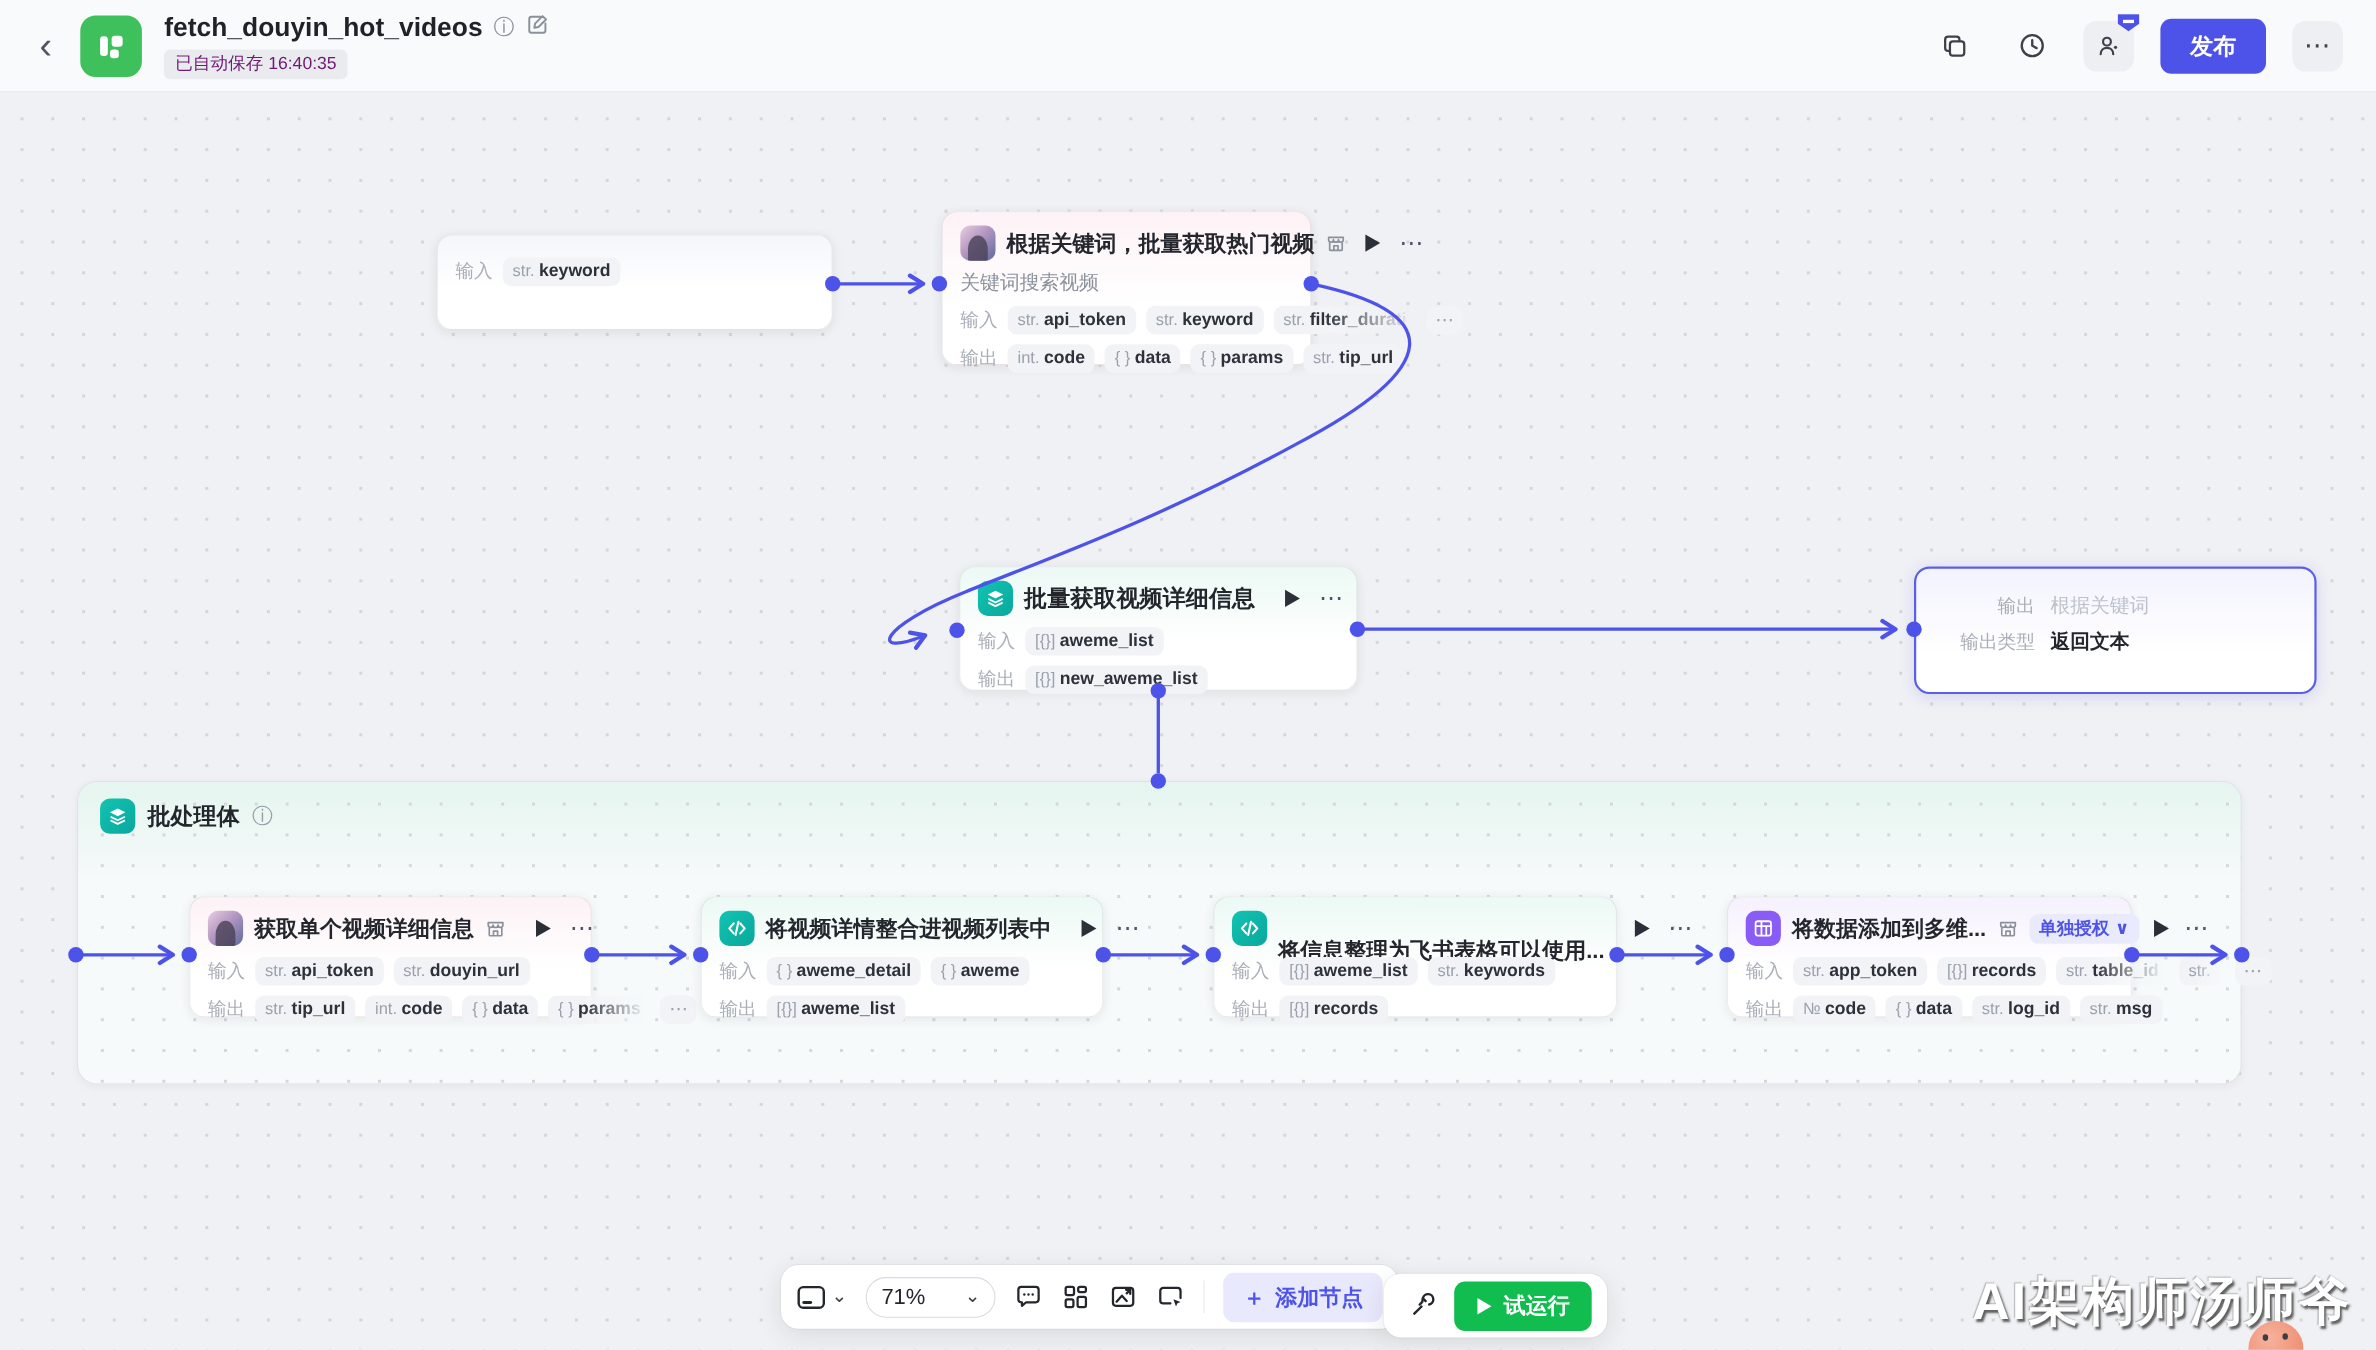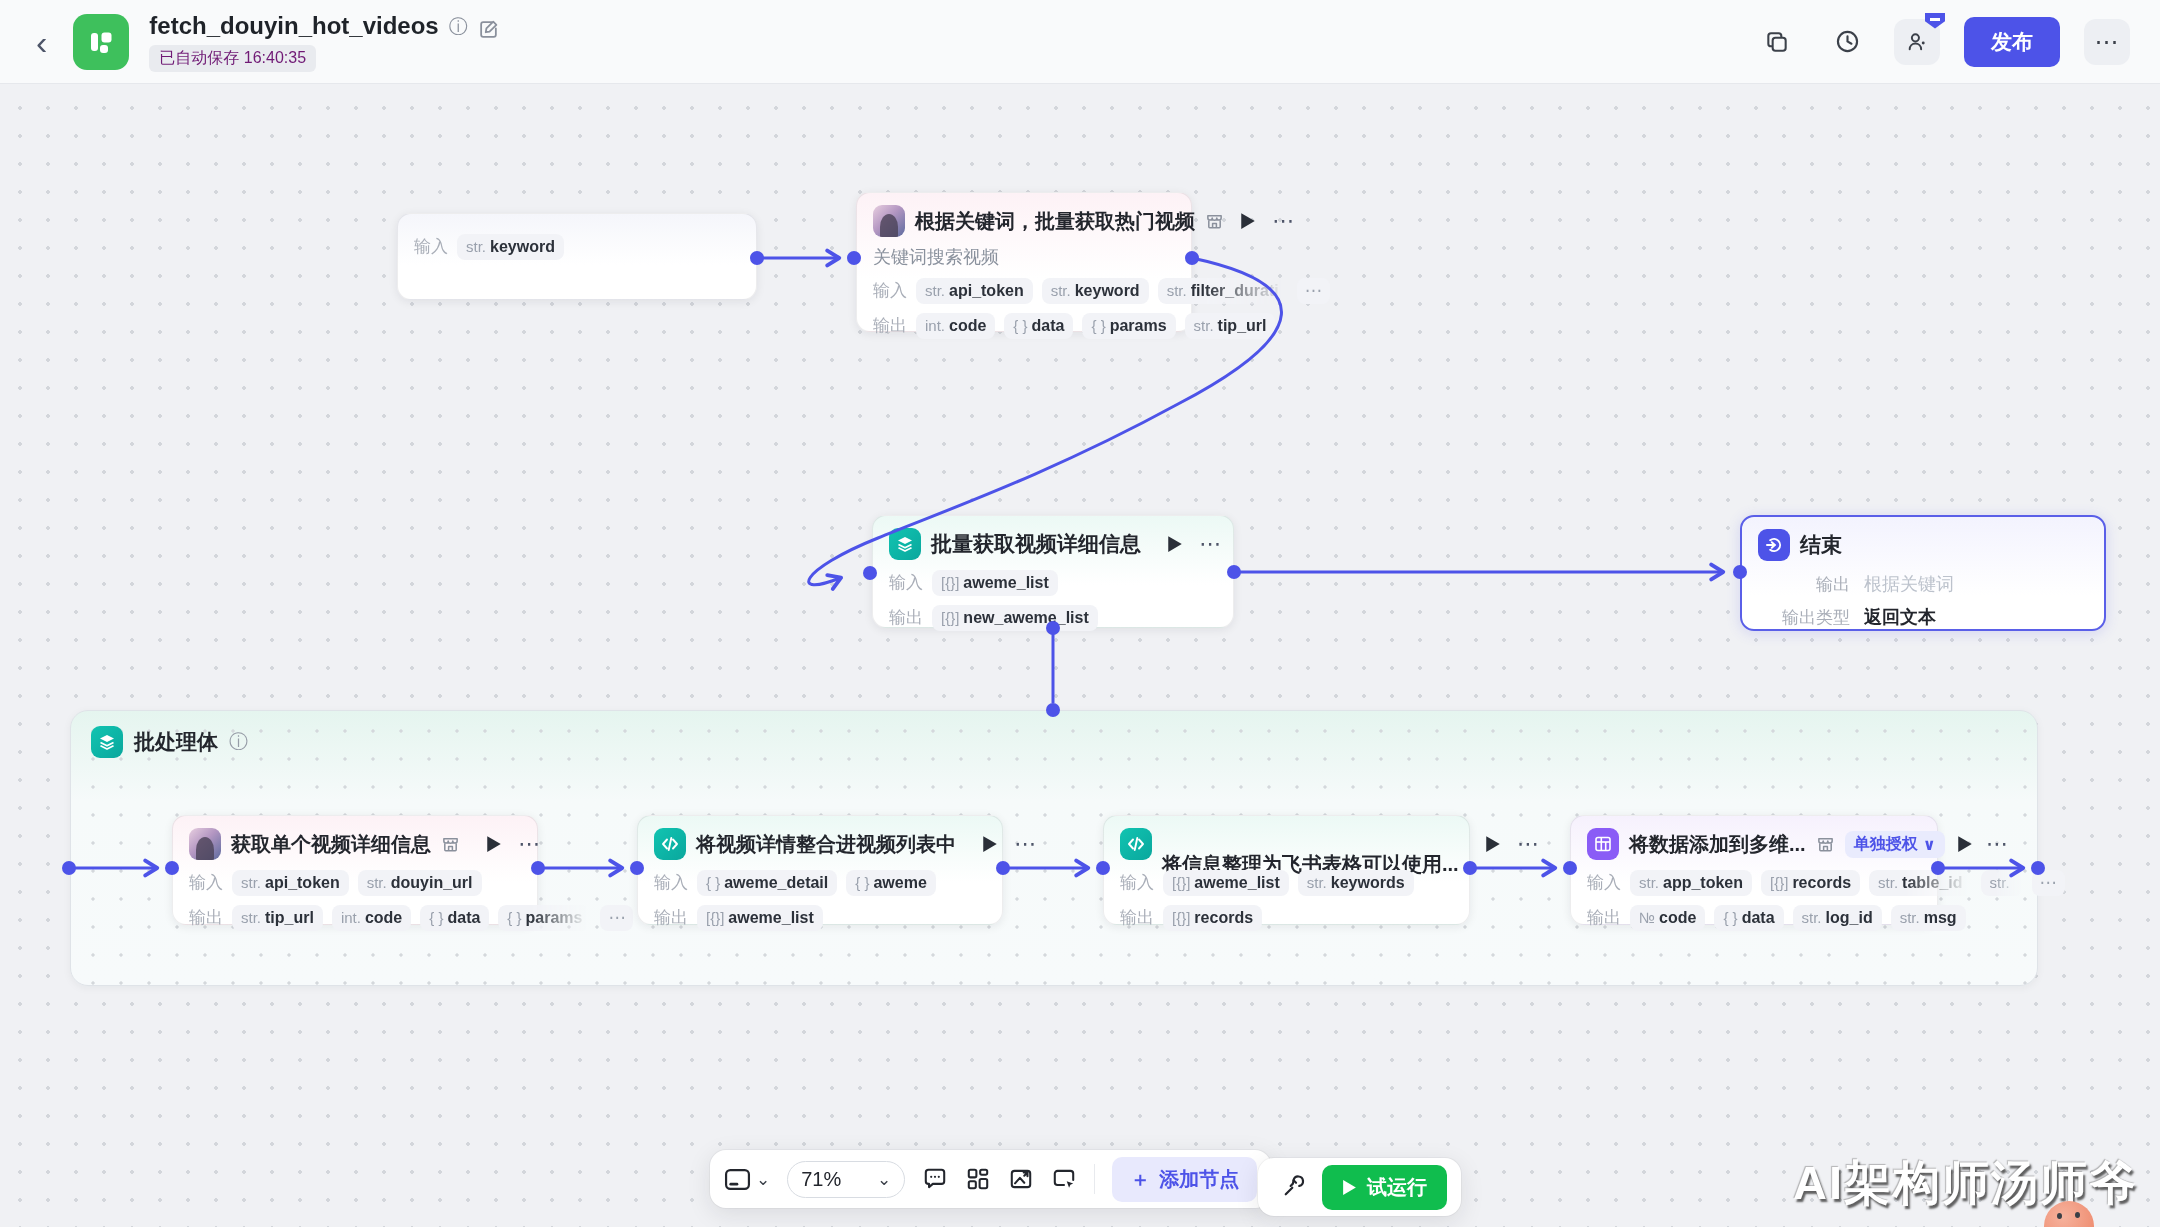--- a/index.html
+++ b/index.html
@@ -19,21 +19,21 @@
   
   #topbar {
     position:absolute; left:0; top:0; width:2160px; height:84px;
     background:#f9fafb; border-bottom:1px solid #e6e8ec;
     display:flex; align-items:center; padding:0 30px; gap:20px; z-index:40;
   }
   .back { font-size:34px; color:#4e5569; line-height:1; cursor:pointer; padding:0 6px; }
   .appicon { width:56px; height:56px; border-radius:14px; background:#3ec05c;
     display:flex; align-items:center; justify-content:center; flex:none; }
   .titleblock { display:flex; flex-direction:column; gap:5px; }
-  .titlerow { display:flex; align-items:flex-end; gap:10px; }
+  .titlerow { display:flex; align-items:flex-start; gap:10px; }
   .wf-title { font-size:24px; font-weight:700; color:#1f2329; }
   .tb-mini { font-size:19px; color:#8a909c; }
   .autosave { align-self:flex-start; background:#e9ebef; color:#701a75; font-size:16px;
     padding:3px 10px; border-radius:6px; }
   .tb-right { margin-left:auto; display:flex; align-items:center; gap:24px; }
   .iconbtn { width:46px; height:46px; border-radius:12px; display:flex; align-items:center;
     justify-content:center; position:relative; }
   .iconbtn.bg { background:#edeff3; }
   .collab-badge { position:absolute; right:-5px; top:-6px; width:20px; height:16px;
     background:#4d53e8; clip-path:polygon(0 0,100% 0,100% 55%,50% 100%,0 55%); }
@@ -285,30 +285,20 @@
   <div class="nrow">
     <span class="nlabel">输出</span>
     <span class="tag">
         <span class="t">[{}]</span>
         <span class="n">new_aweme_list</span>
       </span>
   </div>
 </div>
 
 <div class="node tint-indigo selected" style="left:1740px;top:515px;width:366px;height:116px;">
-  <div class="nheader">
-    <div class="nicon indigo">
-      <svg width="20" height="20" viewBox="0 0 20 20" fill="none" stroke="#fff" stroke-width="2" stroke-linecap="round">
-        <path d="M6.2 5.2 A6.1 6.1 0 1 1 6.2 14.8"></path>
-        <path d="M3 10 H10.5"></path>
-        <path d="M7.8 7.2 L10.8 10 L7.8 12.8"></path>
-      </svg>
-    </div>
-    <span class="ntitle">结束</span>
-  </div>
   <div class="kv">
     <span class="k">输出</span>
     <span class="muted">根据关键词</span>
     <span class="k">输出类型</span>
     <span class="val">返回文本</span>
   </div>
 </div>
 
 <div class="node tint-pink" style="left:172px;top:815px;width:366px;height:110px;">
   <div class="nheader">

